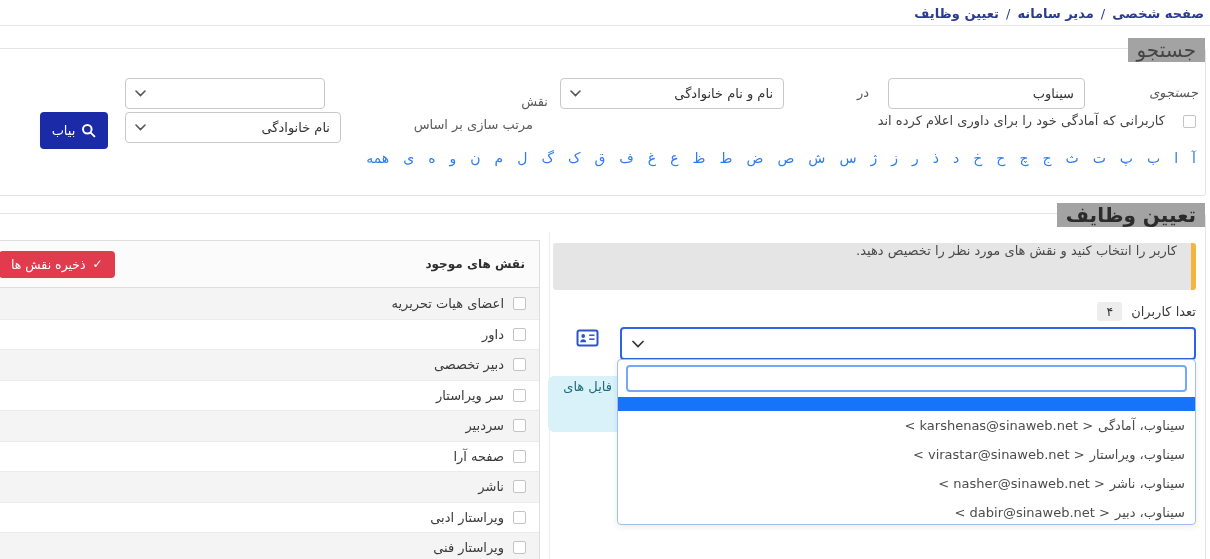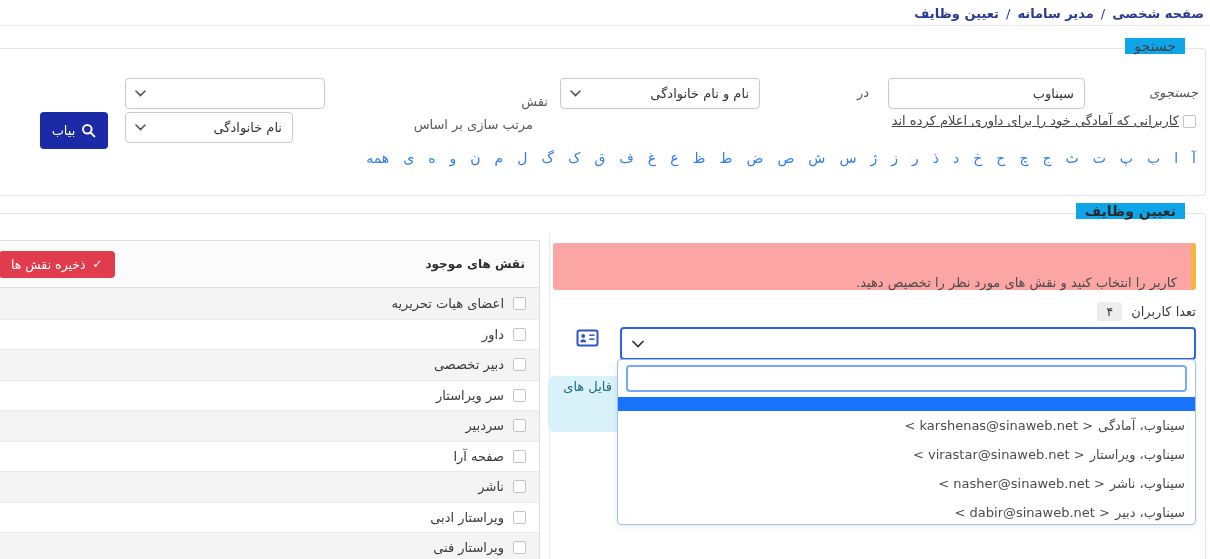--- a/index.html
+++ b/index.html
@@ -12,42 +12,42 @@
   .crumb { display: flex; align-items: center; }
   .crumb-link { color: #2b3a92; text-decoration: none; cursor: pointer; }
   .sep { color: #2b3a92; margin: 0 7px; font-weight: 400; }
   .crumb:last-child .sep { display: none; }
   .top-divider { position: absolute; top: 25px; left: 0; right: 0; border-bottom: 1px solid #e8e8e8; }
 
   
   .section { position: absolute; left: -10px; right: 4px; border: 1px solid #e4e4e4; border-radius: 3px; }
   .section-search { top: 48px; height: 148px; }
   .section-assign { top: 213px; height: 356px; }
-  .legend { position: absolute; top: -11px; right: 20px; background: #0ea5e9; padding: 0 9px; font-size: 14px; color: #444; }
+  .legend { position: absolute; top: -11px; right: 0; background: #a3a3a3; padding: 0 9px; font-size: 20px; color: #444; }
   .legend.bold { font-weight: bold; color: #2b2b2b; }
 
   .lbl { position: absolute; font-size: 13px; color: #5a5a5a; white-space: nowrap; }
 
   .tbox, .select { position: absolute; height: 31px; background: #fff; border: 1px solid #c9c9c9; border-radius: 4px; font-size: 13px; color: #333; }
   .tbox { text-align: right; padding: 0 10px; direction: rtl; outline: none; }
   .select { display: flex; align-items: center; cursor: pointer; }
   .select .val { flex: 1; text-align: right; padding-right: 10px; white-space: nowrap; overflow: hidden; }
   .select .chev { padding: 0 9px; display: flex; align-items: center; }
 
   .btn-find { position: absolute; left: 40px; top: 112px; width: 68px; height: 37px; background: #1b2aa6; color: #fff; border: none; border-radius: 4px; font-size: 13px; display: flex; align-items: center; justify-content: center; gap: 6px; cursor: pointer; font-family: inherit; }
 
-  .chk-row { position: absolute; display: flex; align-items: flex-end; gap: 4px; font-size: 13px; color: #444; text-decoration: underline; }
+  .chk-row { position: absolute; display: flex; align-items: flex-end; gap: 18px; font-size: 13px; color: #444; }
   .checkbox { width: 13px; height: 13px; border: 1px solid #c4c4c4; border-radius: 2px; background: #fff; display: inline-block; flex: 0 0 auto; cursor: pointer; }
 
   .alphabet { position: absolute; top: 150px; right: 14px; display: flex; gap: 14px; font-size: 14px; }
   .letter { color: #2f7cf0; text-decoration: none; cursor: pointer; white-space: nowrap; }
 
   
   .col-divider { position: absolute; left: 549px; top: 232px; height: 327px; border-left: 1px solid #ececec; }
-  .hint-alert { position: absolute; left: 553px; top: 243px; width: 643px; height: 47px; background: #fca5a5; border-right: 5px solid #f3b63c; border-radius: 3px; display: flex; align-items: flex-end; padding: 0 14px; font-size: 13px; color: #4a4a4a; }
+  .hint-alert { position: absolute; left: 553px; top: 243px; width: 643px; height: 47px; background: #e5e5e5; border-right: 5px solid #f3b63c; border-radius: 3px; display: flex; align-items: flex-start; padding: 0 14px; font-size: 13px; color: #4a4a4a; }
   .users-count { position: absolute; top: 302px; right: 14px; display: flex; align-items: center; gap: 9px; font-size: 13px; color: #3a3a3a; }
   .count-badge { background: #ededed; border-radius: 3px; padding: 2px 9px; font-size: 12.5px; color: #333; }
 
   .idcard { position: absolute; left: 576px; top: 329px; }
 
   .combobox { position: absolute; left: 620px; top: 327px; width: 576px; height: 33px; border: 2px solid #2e63e8; border-radius: 4px; background: #fff; display: flex; align-items: center; cursor: pointer; z-index: 4; }
   .combobox .chev { padding: 0 10px; display: flex; align-items: center; }
   .combobox .val { flex: 1; }
 
   .dd-panel { position: absolute; left: 617px; top: 359px; width: 579px; height: 166px; background: #fff; border: 1px solid #9fc0f0; border-radius: 4px; box-shadow: 0 2px 6px rgba(0,0,0,.08); z-index: 5; overflow: hidden; }
@@ -93,21 +93,21 @@
   <div class="top-divider"></div>
 
   <div class="section section-search">
     <span class="legend">جستجو</span>
   </div>
 
   <span class="lbl" style="top:85px; right:12px;font-style:italic;">جستجوی</span>
   <input class="tbox" style="left: 888px; top: 78px; width: 197px;" value="سیناوب">
   <span class="lbl" style="top:85px; right:341px;">در</span>
 
-  <div class="select" style="left:560px; top:78px; width:200px;">
+  <div class="select" style="left:560px; top:78px; width:224px;">
     <span class="val">نام و نام خانوادگی</span>
     <span class="chev">
         <svg width="11" height="7" viewBox="0 0 11 7">
           <polyline points="1,1 5.5,5.5 10,1" fill="none" stroke="#555" stroke-width="1.6" stroke-linecap="round"></polyline>
         </svg>
       </span>
   </div>
   <span class="lbl" style="top:94px; right:662px;">نقش</span>
   <div class="select" style="left:125px; top:78px; width:200px;">
     <span class="val"></span>
@@ -116,21 +116,21 @@
           <polyline points="1,1 5.5,5.5 10,1" fill="none" stroke="#555" stroke-width="1.6" stroke-linecap="round"></polyline>
         </svg>
       </span>
   </div>
 
   <div class="chk-row" style="top:113px; right:14px;">
     <span class="checkbox"></span>
     <span>کاربرانی که آمادگی خود را برای داوری اعلام کرده اند</span>
   </div>
   <span class="lbl" style="top:117px; right:677px;">مرتب سازی بر اساس</span>
-  <div class="select" style="left:125px; top:112px; width:168px;">
+  <div class="select" style="left:125px; top:112px; width:216px;">
     <span class="val">نام خانوادگی</span>
     <span class="chev">
         <svg width="11" height="7" viewBox="0 0 11 7">
           <polyline points="1,1 5.5,5.5 10,1" fill="none" stroke="#555" stroke-width="1.6" stroke-linecap="round"></polyline>
         </svg>
       </span>
   </div>
   <button class="btn-find">
     <span style="display:flex;">
         <svg width="15" height="15" viewBox="0 0 15 15">

